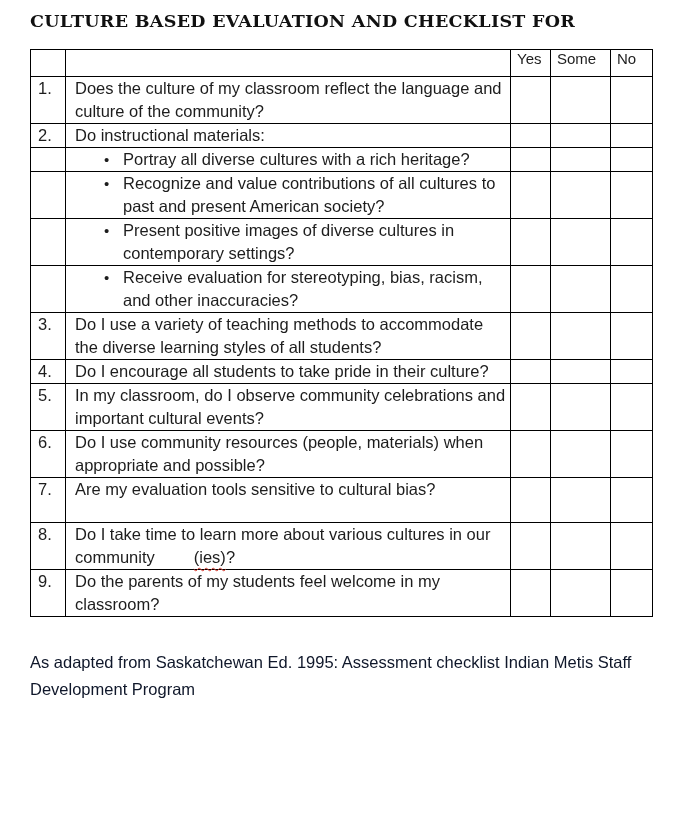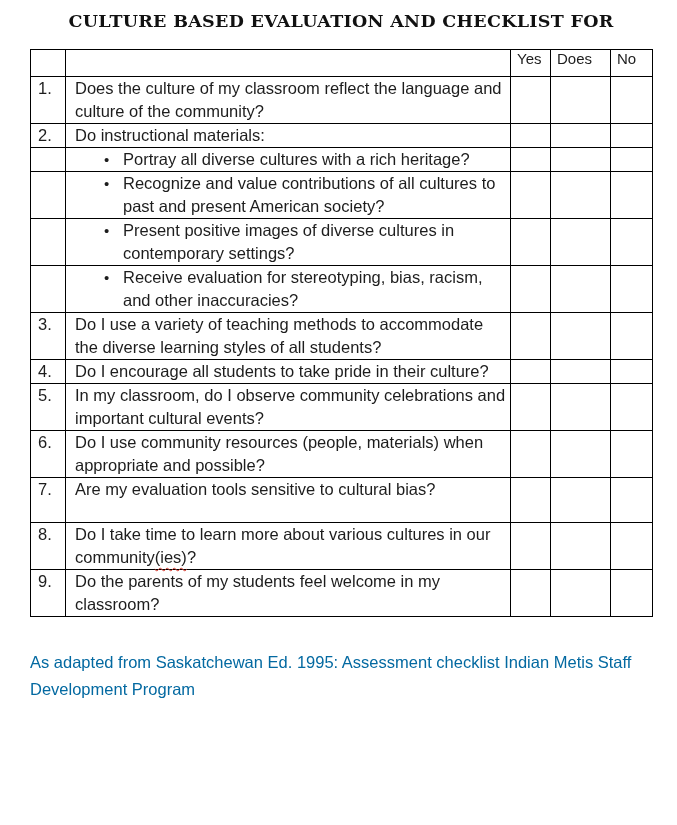--- a/index.html
+++ b/index.html
@@ -9,21 +9,21 @@
     color: #1d1d1d;
     -webkit-font-smoothing: antialiased;
   }
   .page { padding: 6px 25px 18px 30px; }
 
   .doc-title {
     font-family: "DejaVu Serif", serif;
     font-weight: bold;
     font-size: 17.5px;
     line-height: 23px;
-    text-align: center;
+    text-align: left;
     color: #111;
     margin: 4px 0 16px 0;
     letter-spacing: 0.3px;
   }
 
   table.checklist {
     border-collapse: collapse;
     table-layout: fixed;
     width: 622px;
   }
@@ -74,28 +74,29 @@
   }
 
   td.answer { padding: 0; }
 
   .squiggle {
     text-decoration-line: underline;
     text-decoration-style: wavy;
     text-decoration-color: #d43a2f;
     text-decoration-thickness: 1px;
     text-underline-offset: 4px;
+    margin-left: 39px;
   }
 
   .source-note {
     font-size: 16.5px;
     line-height: 27px;
     margin: 32px 0 0 0;
     width: 630px;
-    color: #0369a1;
+    color: #0f172a;
   }
 </style>
 </head>
 <body>
 
 <div class="page">
 
   <h1 class="doc-title">
     <span>CULTURE BASED EVALUATION AND CHECKLIST FOR</span><br>
   </h1>
@@ -106,21 +107,21 @@
         <col class="c-q">
         <col class="c-yes">
         <col class="c-some">
         <col class="c-no">
     </colgroup>
     <thead>
       <tr>
         <th></th>
         <th></th>
         <th>Yes</th>
-        <th>Does</th>
+        <th>Some</th>
         <th>No</th>
       </tr>
     </thead>
     <tbody>
         <tr>
           <td class="num">1.</td>
           <td class="question">
             <div class="q-inner"><span>Does the culture of my classroom reflect the language and culture of the community?</span></div>
           </td>
           <td class="answer"></td>

